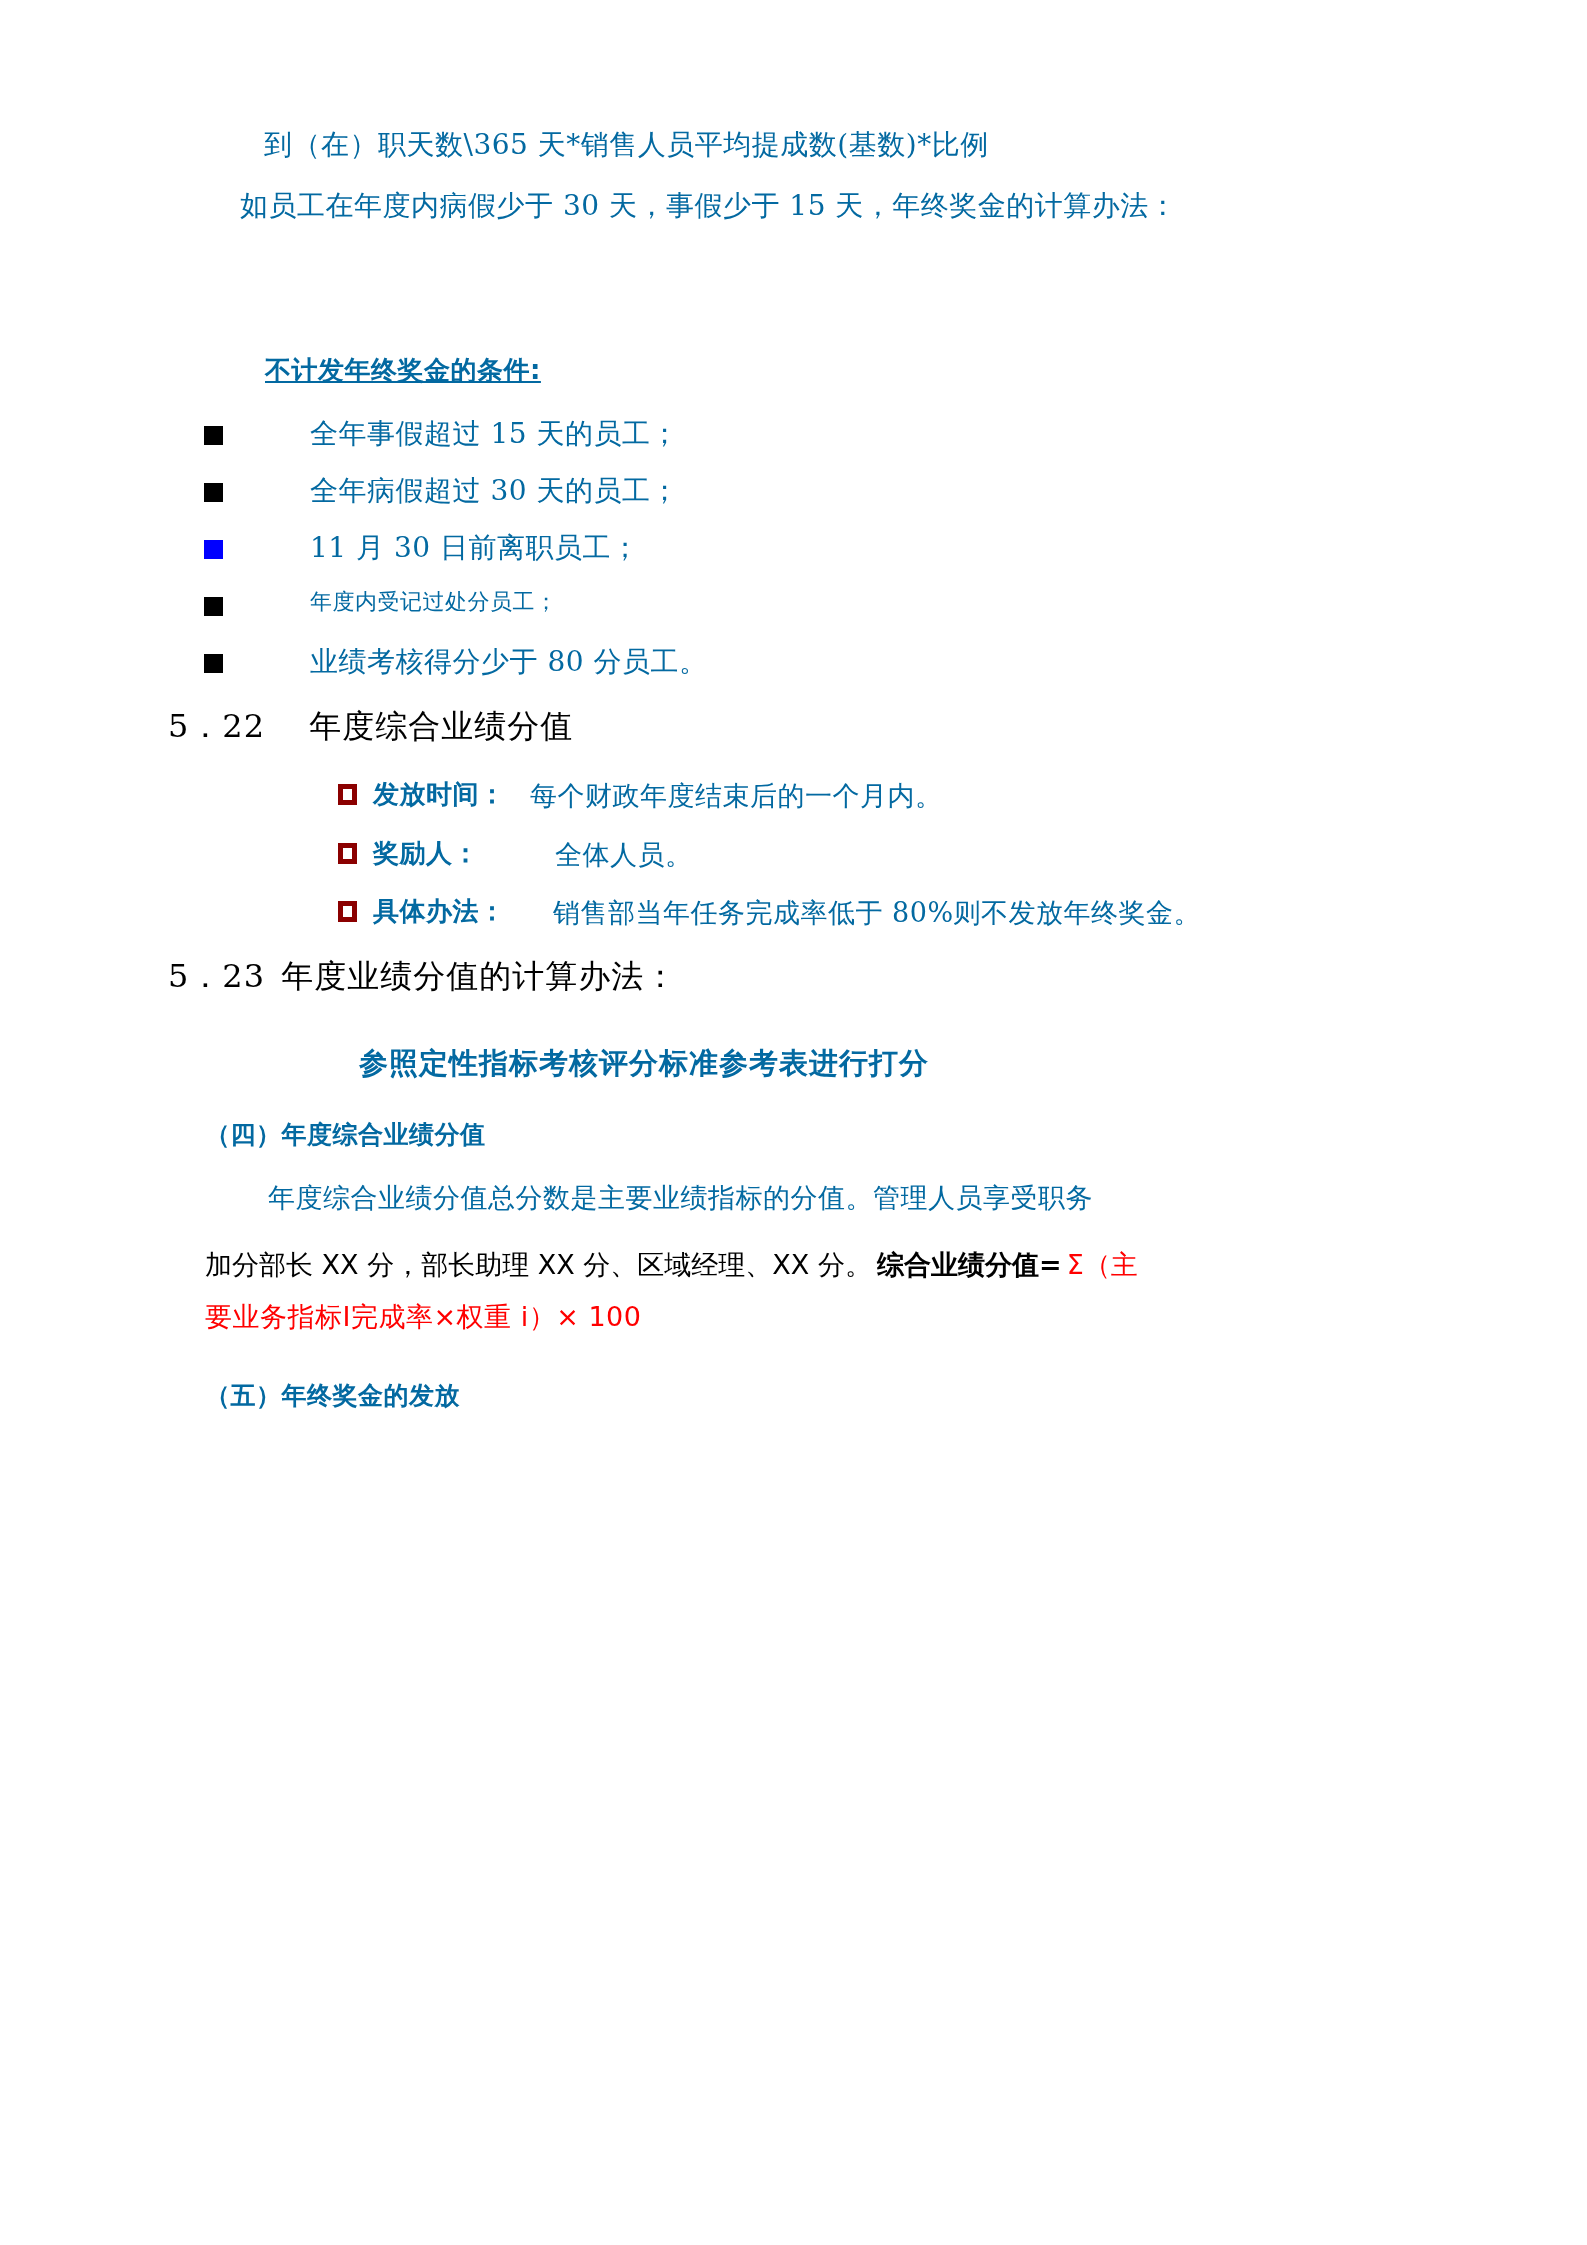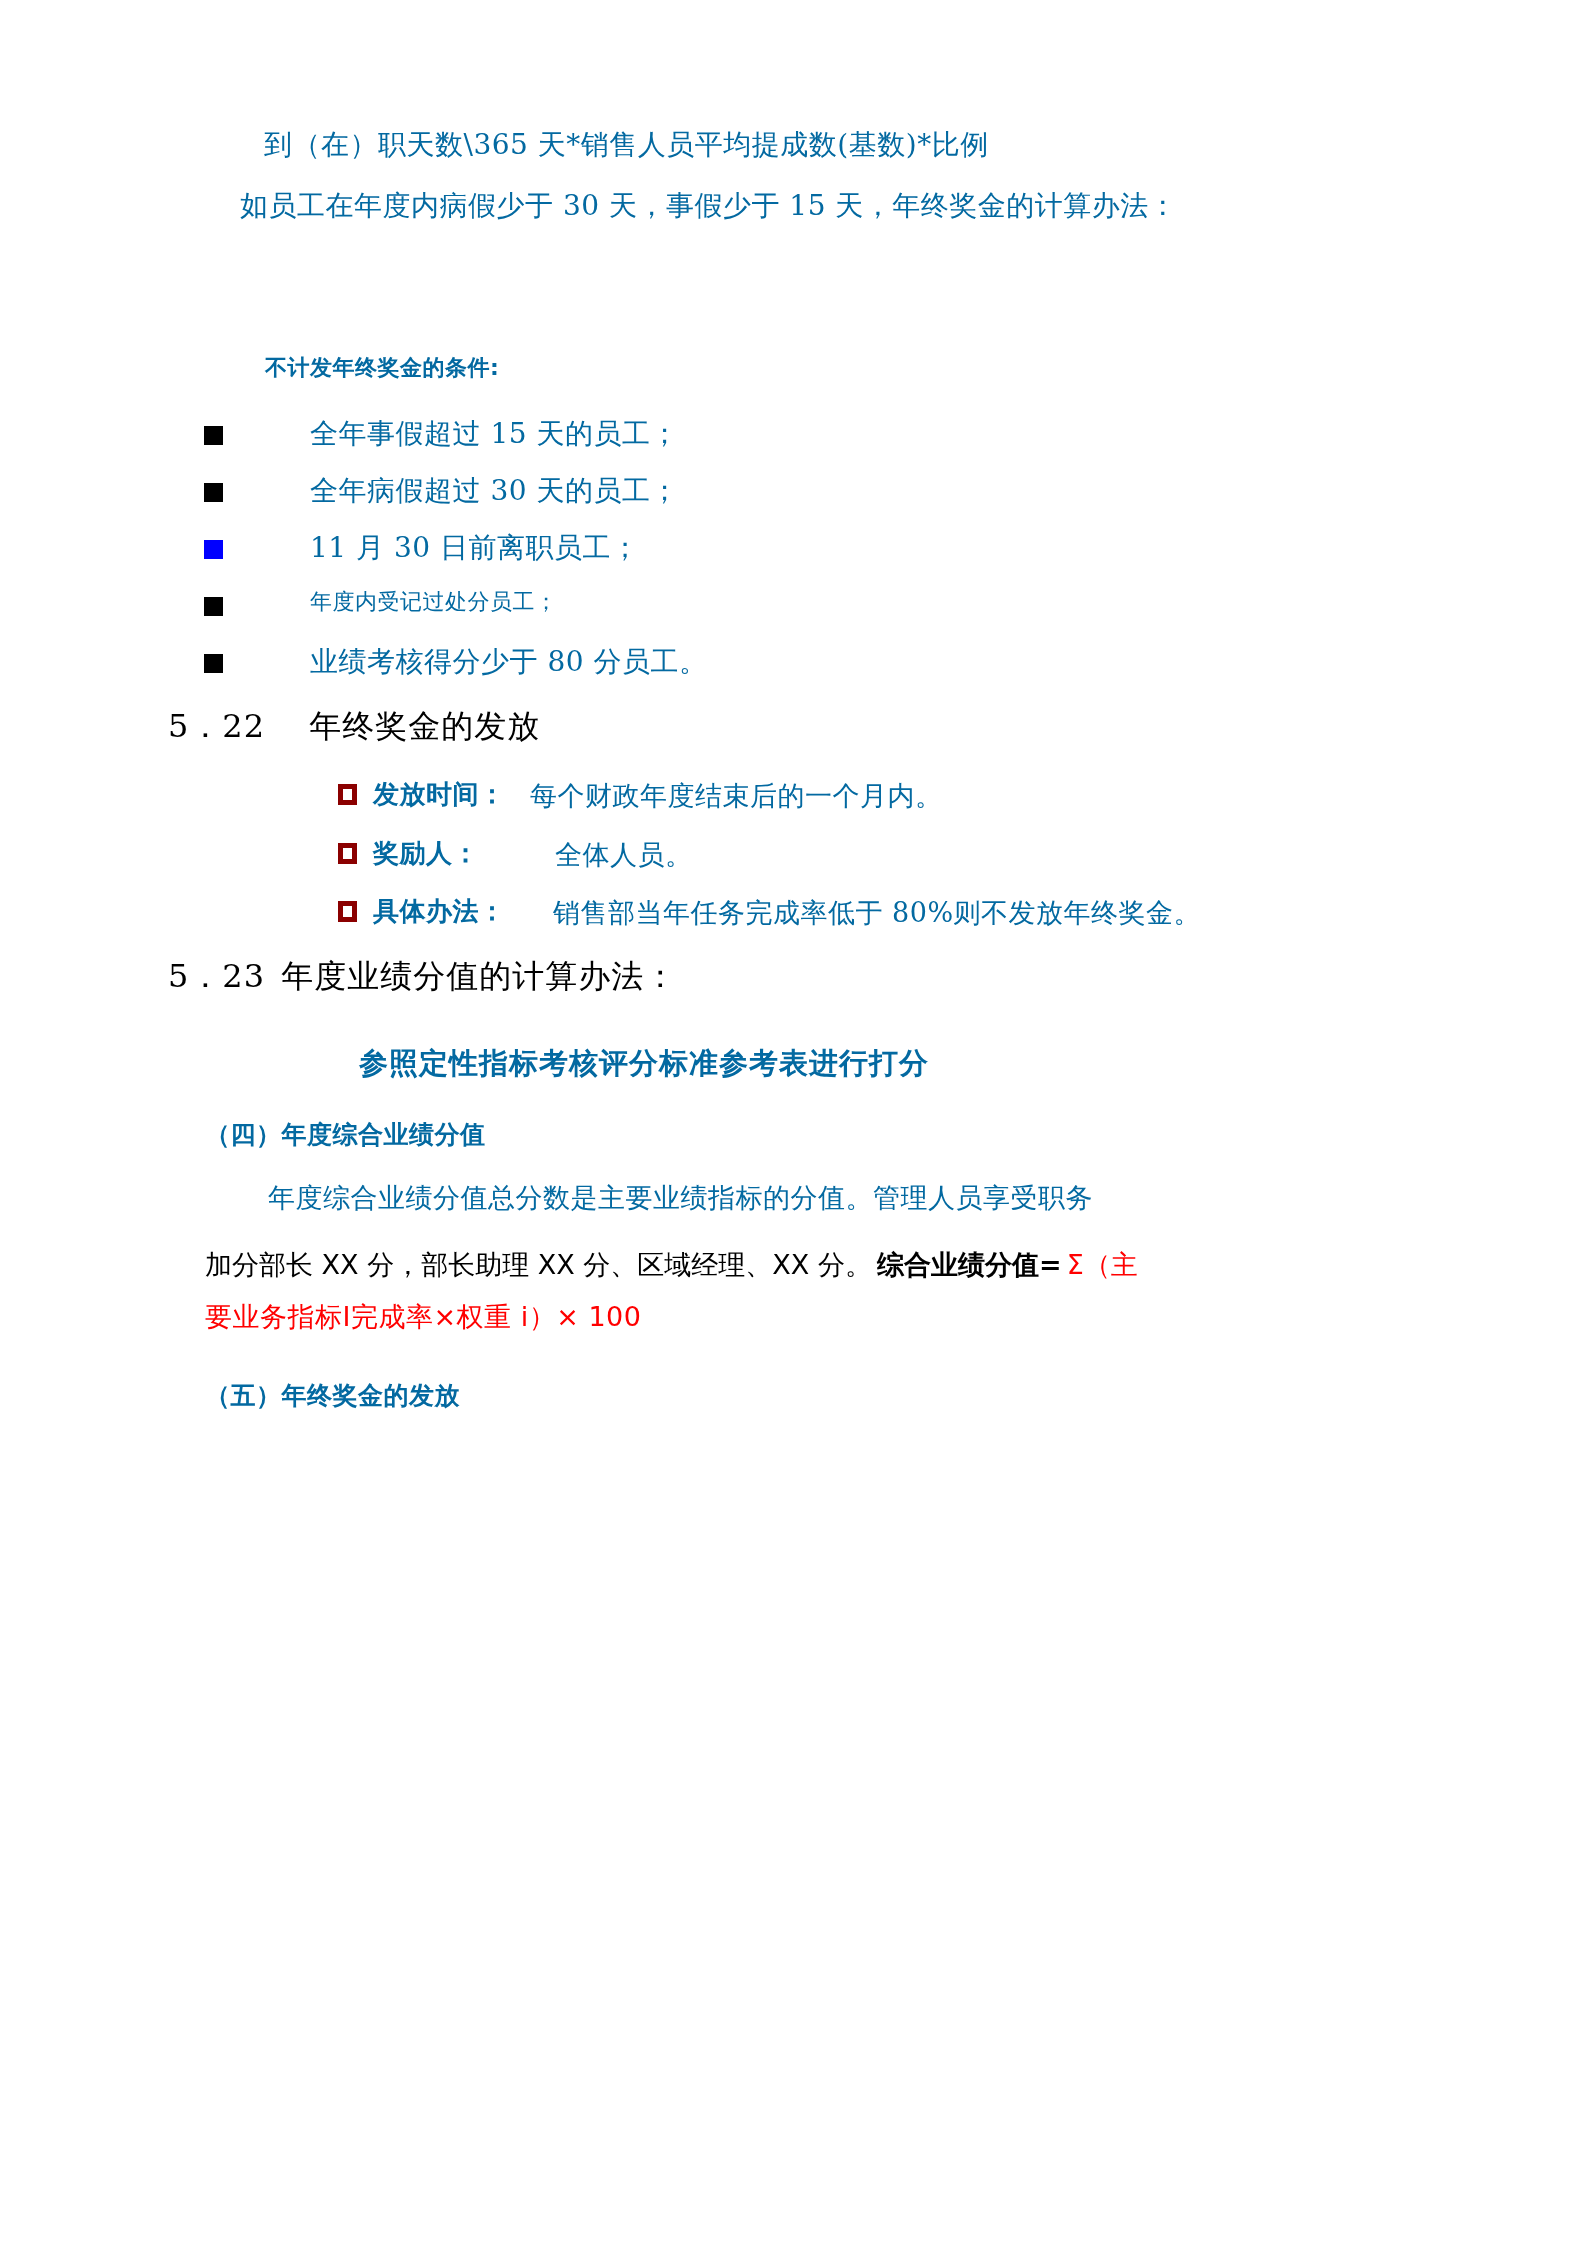--- a/index.html
+++ b/index.html
@@ -49,23 +49,24 @@
     letter-spacing: 0.5px;
   }
   .h-bold-center {
     font-family: "DejaVu Sans", "Liberation Sans", sans-serif;
     font-size: 29px;
     font-weight: bold;
     letter-spacing: 1px;
   }
   .h-bold-small {
     font-family: "DejaVu Sans", "Liberation Sans", sans-serif;
-    font-size: 22px;
+    font-size: 26px;
     font-weight: bold;
     letter-spacing: 0.5px;
+    text-decoration: underline;
   }
 
   
   .bullet-row {
     position: absolute;
     white-space: nowrap;
   }
   .sq {
     position: absolute;
     width: 19px;
@@ -118,21 +119,21 @@
   </div>
 
   <div class="bullet-row" style="left:0px; top:648px;">
     <span class="sq" style="left:204px; top:6px;"></span>
     <span class="line serif" style="left:310px; top:0px; font-size:28px;">业绩考核得分少于 80 分员工。</span>
   </div>
 
   <div style="position:absolute; left:168px; top:705px; white-space:nowrap;">
     <span class="h-num mono-num">5．22</span>
     <span style="display:inline-block; width:34px;"></span>
-    <span class="h-num serif">年终奖金的发放</span>
+    <span class="h-num serif">年度综合业绩分值</span>
   </div>
 
   <div class="bullet-row" style="left:0px; top:781px;">
     <span class="rbullet" style="left:338px; top:3px;"></span>
     <span class="line sans bold" style="left:373px; top:0px; font-size:26px;">发放时间：</span>
     <span class="line serif" style="left:530px; top:1px; font-size:27px;">每个财政年度结束后的一个月内。</span>
   </div>
 
   <div class="bullet-row" style="left:0px; top:840px;">
     <span class="rbullet" style="left:338px; top:3px;"></span>

